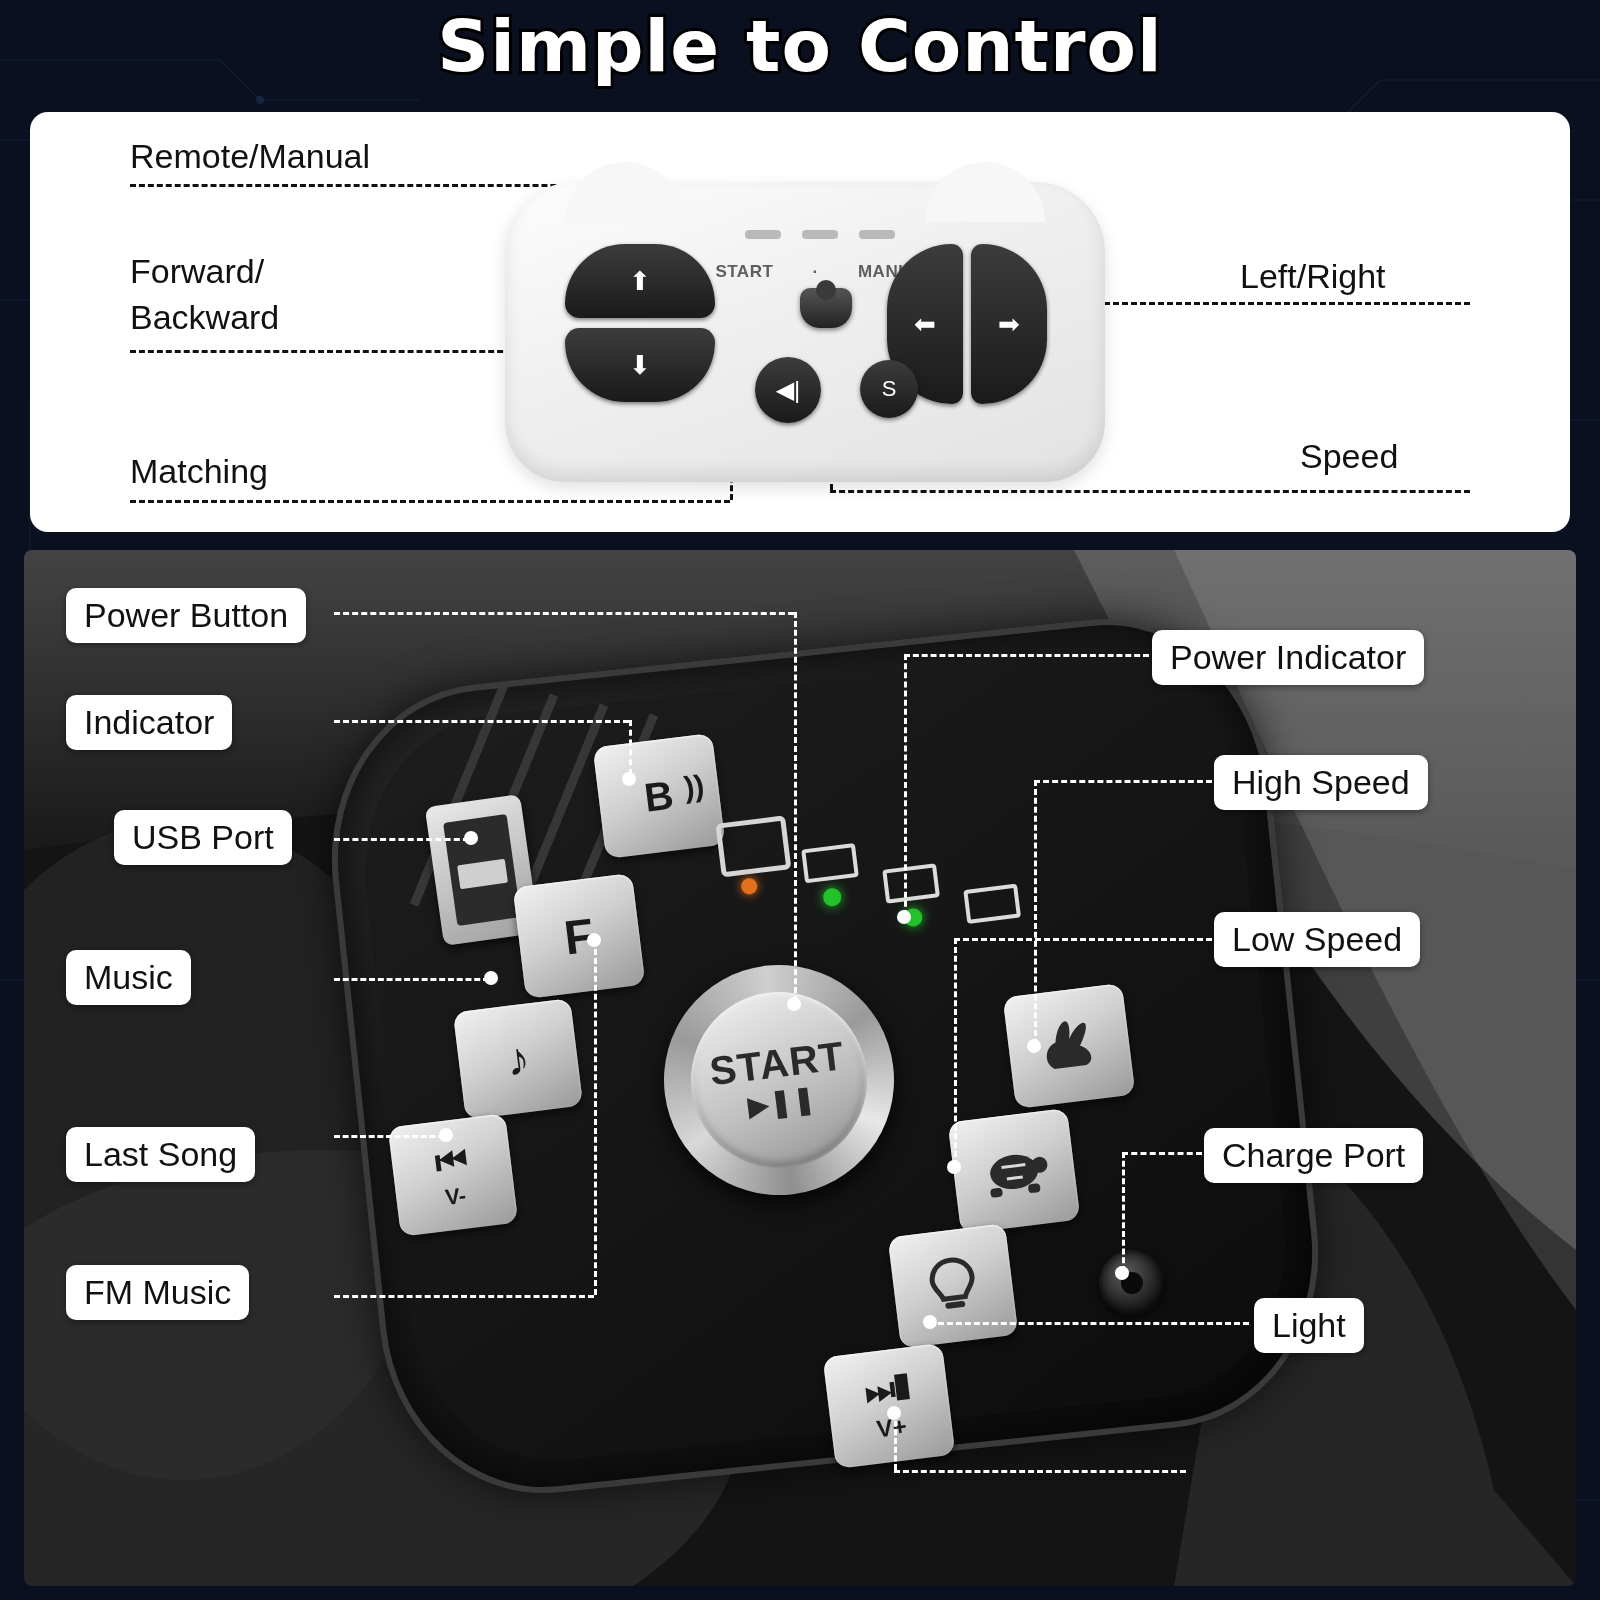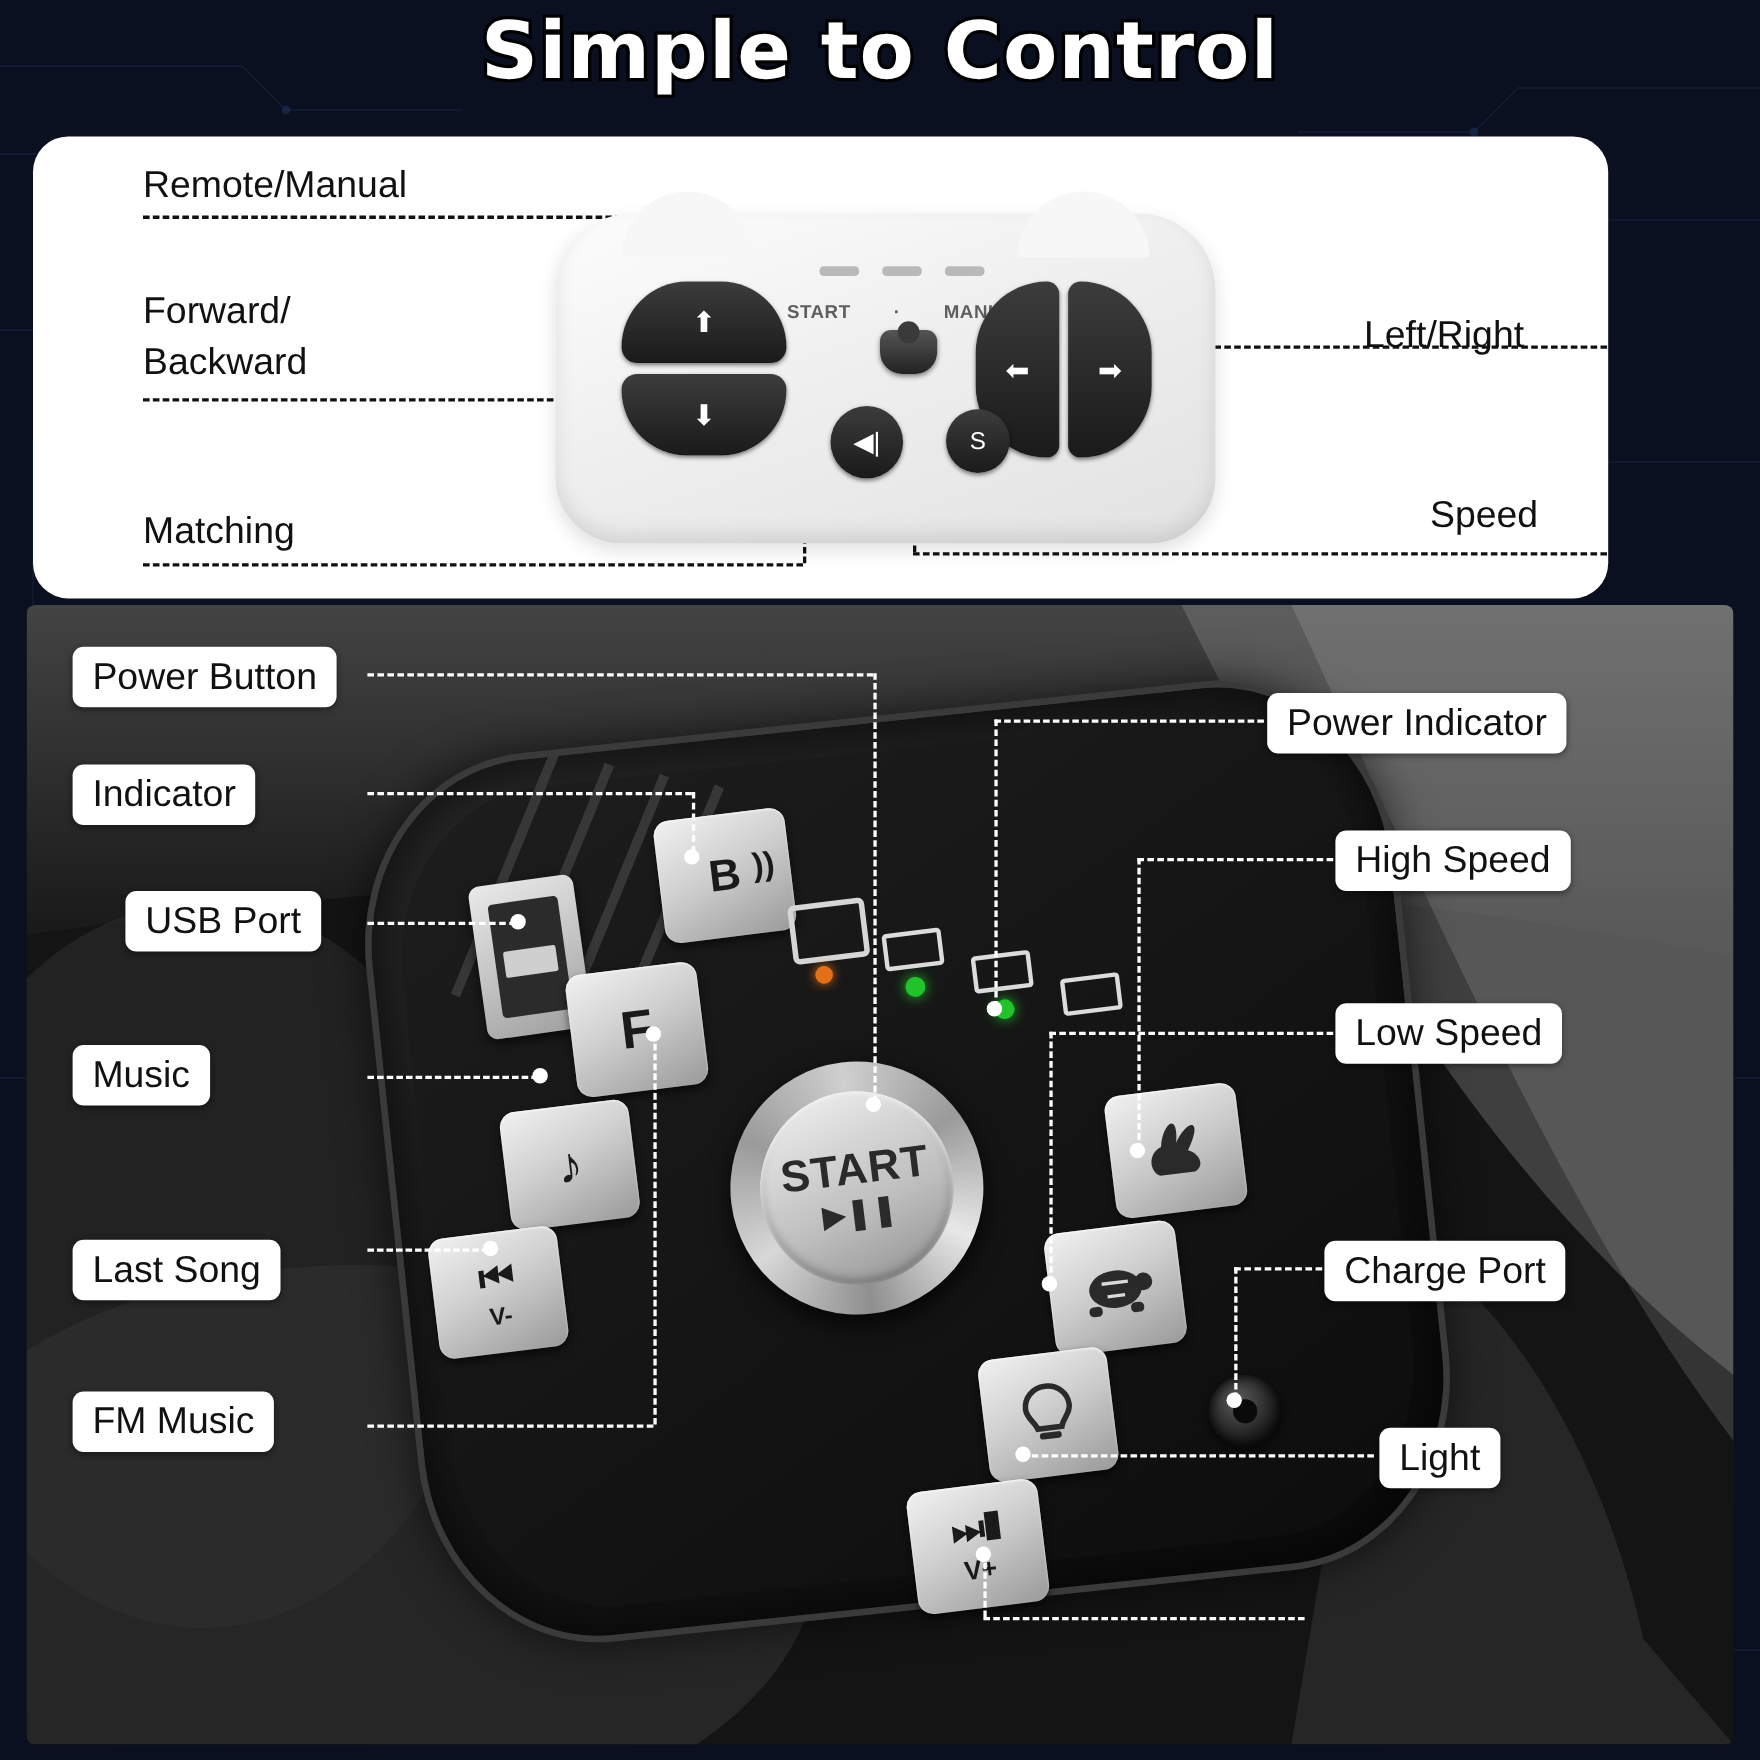--- a/index.html
+++ b/index.html
@@ -29,23 +29,23 @@
     letter-spacing:1px;
     color:#ffffff;
     -webkit-text-stroke:6px #000;
     paint-order:stroke fill;
     font-family:"DejaVu Sans", sans-serif;
     text-shadow:0 0 2px #000;
   }
   
   .panel-top{
     position:absolute;
-    left:30px;top:124px;width:1432px;height:420px;
+    left:30px;top:112px;width:1540px;height:420px;
     background:#ffffff;
-    border-radius:32px;
+    border-radius:18px;
     overflow:hidden;
   }
   .remote-wrap{
     position:absolute;left:455px;top:40px;width:620px;height:340px;
   }
   
   .remote-body{
     position:absolute;left:20px;top:30px;width:600px;height:300px;
     background:linear-gradient(160deg,#fdfdfd 0%,#efefef 45%,#e2e2e2 100%);
     border-radius:70px 70px 60px 60px;
@@ -177,21 +177,21 @@
 </div>
 
 <div class="title">Simple to Control</div>
 
 <div class="panel-top">
 
   <div class="lbl" style="left:100px;top:25px;">Remote/Manual</div>
   <div class="lbl" style="left:100px;top:140px;">Forward/</div>
   <div class="lbl" style="left:100px;top:186px;">Backward</div>
   <div class="lbl" style="left:100px;top:340px;">Matching</div>
-  <div class="lbl" style="left:1210px;top:145px;margin-top:16px;">Left/Right</div>
+  <div class="lbl" style="left:1210px;top:145px;">Left/Right</div>
   <div class="lbl" style="left:1270px;top:325px;">Speed</div>
 
   <div class="dash-h" style="left:100px;top:72px;width:650px;"></div>
   <div class="dash-v" style="left:750px;top:72px;height:110px;"></div>
   <div class="dot" style="left:743px;top:176px;"></div>
 
   <div class="dash-h" style="left:100px;top:238px;width:400px;"></div>
   <div class="dot" style="left:497px;top:231px;"></div>
 
   <div class="dash-h" style="left:100px;top:388px;width:600px;"></div>

